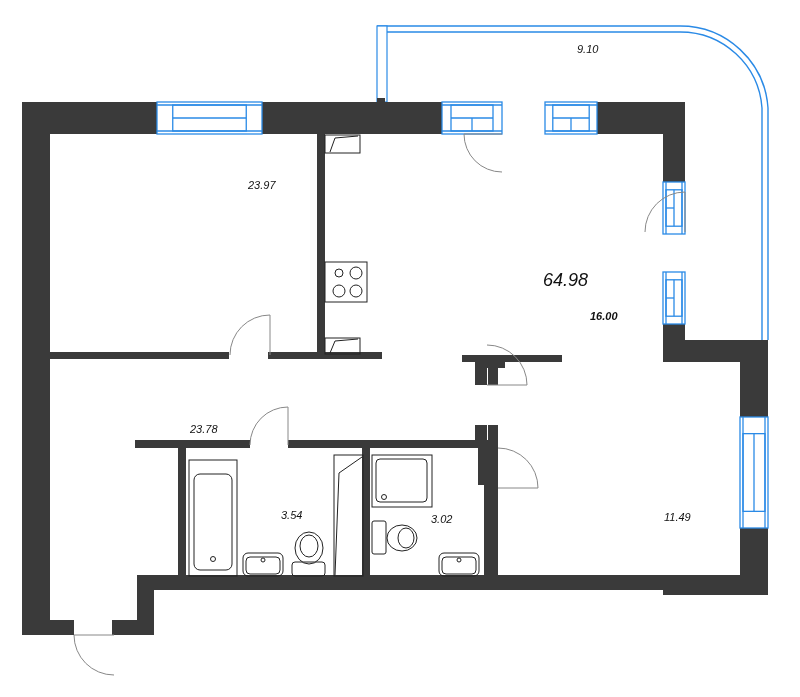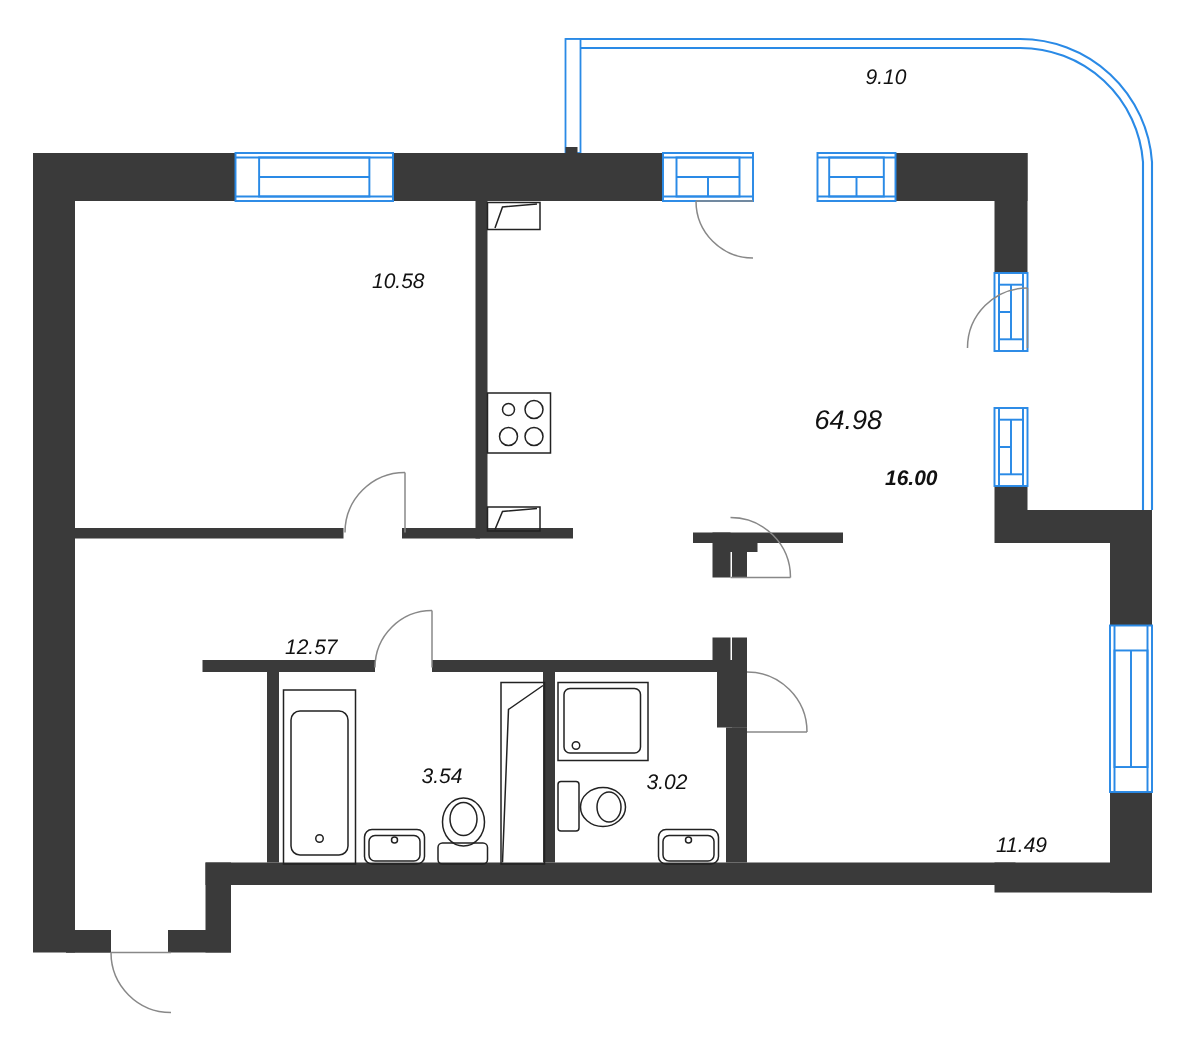--- a/index.html
+++ b/index.html
@@ -1,18 +1,18 @@
 <!DOCTYPE html>
 <html><head>
 <meta charset="utf-8">
 <style>
   html, body { margin: 0; padding: 0; background: #ffffff; }
   body { width: 800px; height: 697px; overflow: hidden; position: relative; font-family: "Liberation Sans", sans-serif; }
   #plan { position: absolute; left: 0; top: 0; width: 800px; height: 697px; }
-  .lbl { position: absolute; font-style: italic; color: #111; font-size: 14px; line-height: 1; white-space: nowrap; }
+  .lbl { position: absolute; font-style: italic; color: #111; font-size: 11px; line-height: 1; white-space: nowrap; }
   .lbl.total { font-size: 18px; }
 </style>
 </head>
 <body>
 
 <svg id="plan" viewBox="0 0 800 697" xmlns="http://www.w3.org/2000/svg">
   <g id="g-balcony">
       <path d="M377,26 L680,26 A88,88 0 0 1 768,108 L768,340" fill="none" stroke="#2a8ae6" stroke-width="1.4"></path>
       <path d="M387,32 L680,32 A82,82 0 0 1 762,108 L762,340" fill="none" stroke="#2a8ae6" stroke-width="1.4"></path>
       <rect x="377" y="26" width="10" height="76" fill="#fff" stroke="#2a8ae6" stroke-width="1.2"></rect>
@@ -181,21 +181,21 @@
       </g>
     <g>
         <rect x="439" y="553" width="40" height="23" rx="5"></rect>
         <rect x="442" y="557" width="34" height="17" rx="4"></rect>
         <circle cx="459" cy="560" r="2"></circle>
       </g>
   </g>
 </svg>
 
 <div id="labels">
-  <div class="lbl" style="left: 248px; top: 180px;">10.58</div>
+  <div class="lbl" style="left: 248px; top: 180px;">23.97</div>
   <div class="lbl" style="left: 590px; top: 311px; font-weight: bold;">16.00</div>
   <div class="lbl" style="left: 577px; top: 44px;">9.10</div>
-  <div class="lbl" style="left: 190px; top: 424px;">12.57</div>
+  <div class="lbl" style="left: 190px; top: 424px;">23.78</div>
   <div class="lbl" style="left: 281px; top: 510px;">3.54</div>
   <div class="lbl" style="left: 431px; top: 514px; text-align: center;">3.02</div>
-  <div class="lbl" style="left: 664px; top: 512px; margin-top: 44px;">11.49</div>
+  <div class="lbl" style="left: 664px; top: 512px;">11.49</div>
   <div class="lbl total" style="left: 543px; top: 271px;">64.98</div>
 </div>
 
 </body></html>

